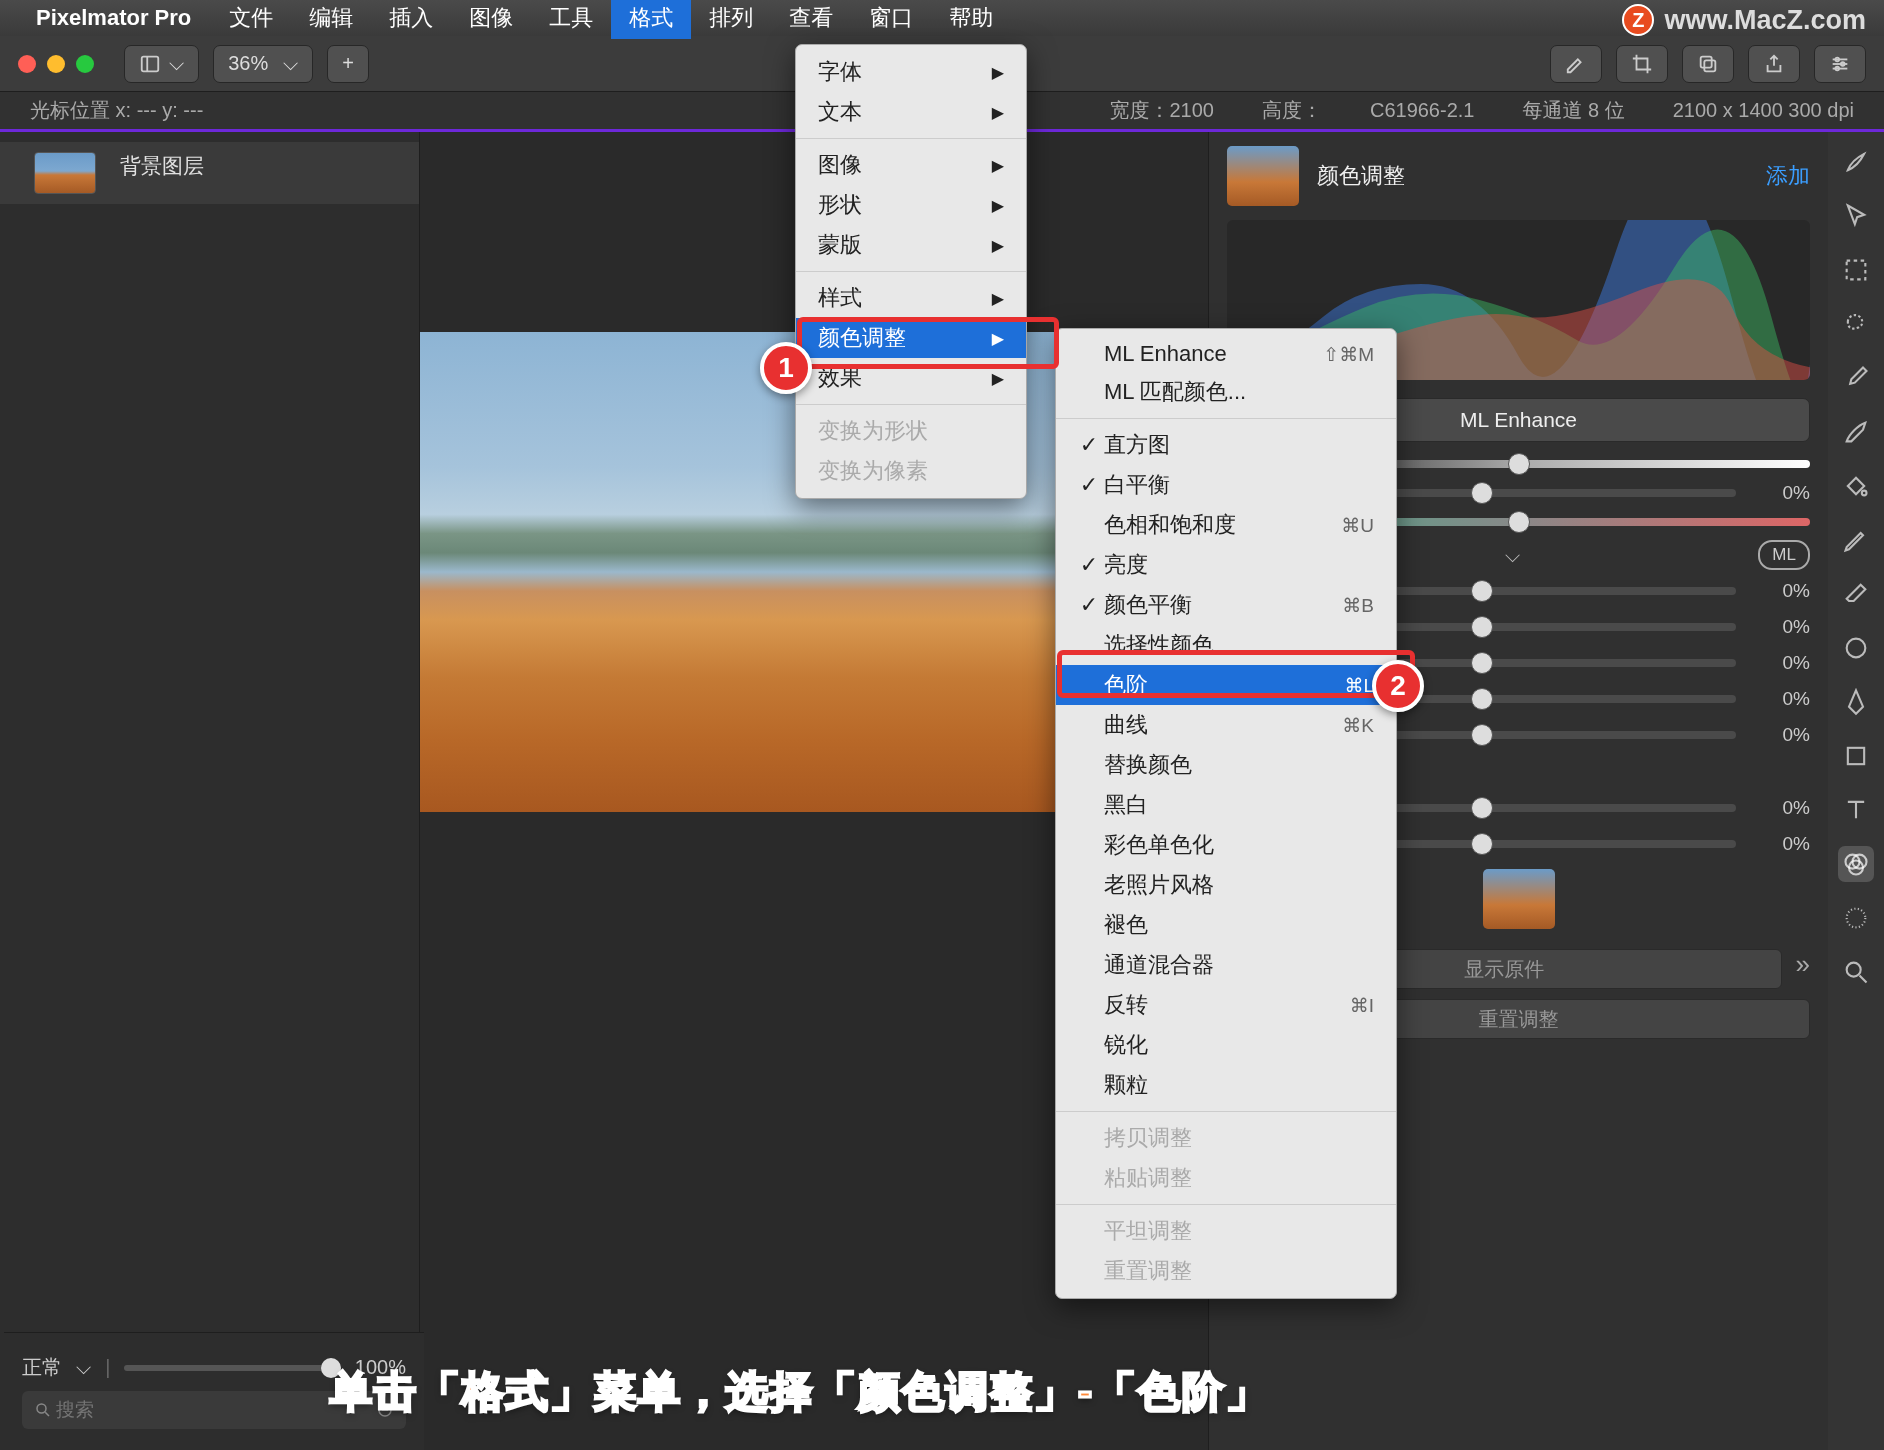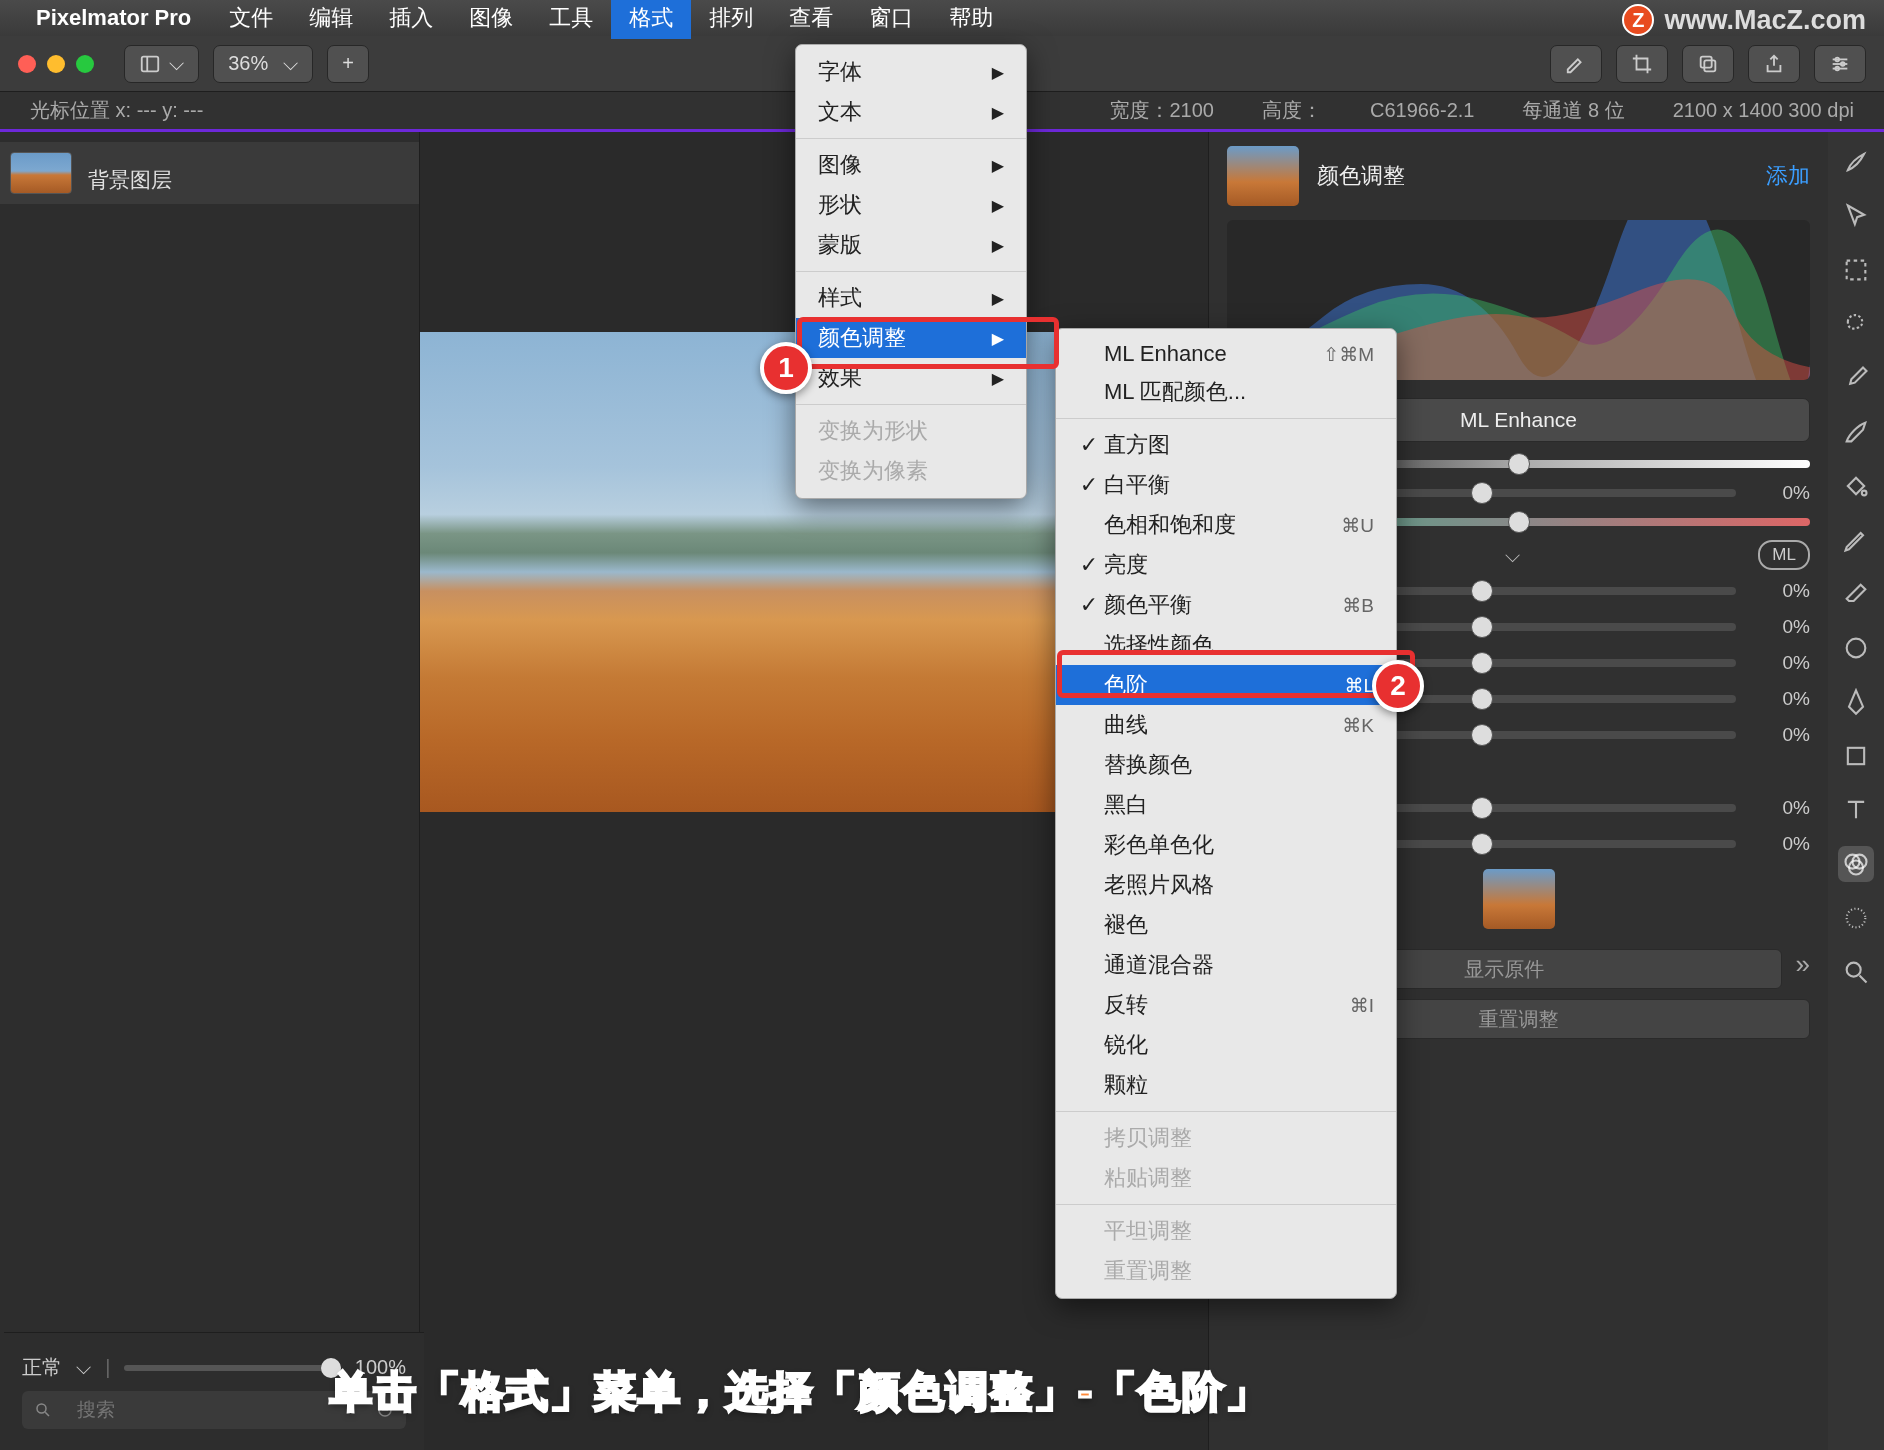--- a/index.html
+++ b/index.html
@@ -17,21 +17,21 @@
 .dot.r{background:#ff5f56}.dot.y{background:#ffbd2e}.dot.g{background:#27c93f}
 .tbtn{height:38px;background:#505050;border:1px solid #272727;border-radius:7px;display:flex;align-items:center;justify-content:center;padding:0 14px;color:#ddd;font-size:20px;gap:8px}
 .tbtn svg{width:22px;height:22px;fill:none;stroke:#ccc;stroke-width:2}
 .zoom{min-width:100px;justify-content:space-between}
 .docname{position:absolute;left:50%;transform:translateX(-50%);color:#ddd;font-size:22px}
 .rtools{margin-left:auto;display:flex;gap:14px}
 .infobar{height:40px;background:#313131;display:flex;align-items:center;padding:0 30px;color:#aaa;font-size:20px;border-bottom:3px solid #6d28d9}
 .infobar span{margin-right:48px}
 .workspace{display:flex;height:calc(100% - 132px);position:relative}
 .layers{width:420px;background:#2d2d2d;border-right:1px solid #1e1e1e;padding:10px 0}
-.layer{display:flex;align-items:flex-end;padding:10px 10px;gap:16px;background:#3a3a3a}
+.layer{display:flex;align-items:flex-start;padding:10px 34px;gap:24px;background:#3a3a3a}
 .layer .thumb{width:62px;height:42px;background:linear-gradient(180deg,#6b9bc8 0%,#7da8d0 45%,#c87838 55%,#a55a25 100%);border-radius:4px;border:1px solid #555}
 .canvas-area{flex:1;background:#2a2a2a;position:relative;display:flex;align-items:center;justify-content:center}
 .canvas{width:720px;height:480px;background:linear-gradient(180deg,#8db4d4 0%,#a5c3db 28%,#b8cfdf 38%,#7a9585 42%,#6b8878 46%,#9bb8cc 50%,#c89060 54%,#d89850 60%,#c47a35 72%,#b86828 85%,#a85820 100%);position:absolute;top:200px;left:0}
 .rightpanel{width:620px;background:#303030;border-left:1px solid #1e1e1e;padding:14px 18px;position:relative}
 .colortitle{display:flex;align-items:center;gap:18px;margin-bottom:14px}
 .colortitle .cthumb{width:72px;height:60px;background:linear-gradient(180deg,#6b9bc8 0%,#c87838 60%,#a55a25 100%);border-radius:5px}
 .colortitle .ctitle{font-size:22px;color:#eee;flex:1}
 .colortitle .addlink{color:#3b9eff;font-size:22px}
 .histo{height:160px;background:#282828;border-radius:6px;margin-bottom:18px;position:relative;overflow:hidden}
 .histo svg{width:100%;height:100%}
@@ -66,21 +66,21 @@
 #box1{left:797px;top:317px;width:262px;height:52px}
 #box2{left:1057px;top:650px;width:358px;height:48px}
 .badge{position:absolute;width:52px;height:52px;background:#e83030;border:4px solid #fff;border-radius:50%;display:flex;align-items:center;justify-content:center;color:#fff;font-size:28px;font-weight:700;z-index:260;box-shadow:0 3px 8px rgba(0,0,0,.4)}
 #badge1{left:760px;top:342px}
 #badge2{left:1372px;top:660px}
 .caption{position:absolute;left:330px;bottom:30px;font-size:42px;font-weight:800;color:#ff8a3a;-webkit-text-stroke:3px #fff;text-shadow:0 3px 6px rgba(0,0,0,.5);z-index:300;letter-spacing:2px}
 .layerfoot{position:absolute;bottom:0;left:4px;width:420px;background:#2d2d2d;padding:21px 18px;border-top:1px solid #1e1e1e}
 .layerfoot .row1{display:flex;align-items:center;gap:14px;margin-bottom:10px;color:#ccc;font-size:20px}
 .layerfoot .opslider{flex:1;height:6px;background:#555;border-radius:3px;position:relative}
 .layerfoot .opslider .k{position:absolute;right:0;top:-7px;width:20px;height:20px;background:#ddd;border-radius:50%}
-.searchbox{display:flex;align-items:center;gap:25px;background:#3a3a3a;border-radius:6px;padding:8px 12px;color:#888}
+.searchbox{display:flex;align-items:center;gap:4px;background:#3a3a3a;border-radius:6px;padding:8px 12px;color:#888}
 .searchbox input{background:none;border:none;color:#ccc;font-size:19px;flex:1;outline:none}
 .thumbbot{width:72px;height:60px;background:linear-gradient(180deg,#6b9bc8 0%,#c87838 60%,#a55a25 100%);border-radius:5px;margin:14px auto 10px}
 .dblarrow{color:#aaa;font-size:26px}
 </style>
 </head>
 <body>
 
 <div class="menubar">
   <span class="apple"></span>
   <span class="appname">Pixelmator Pro</span>

